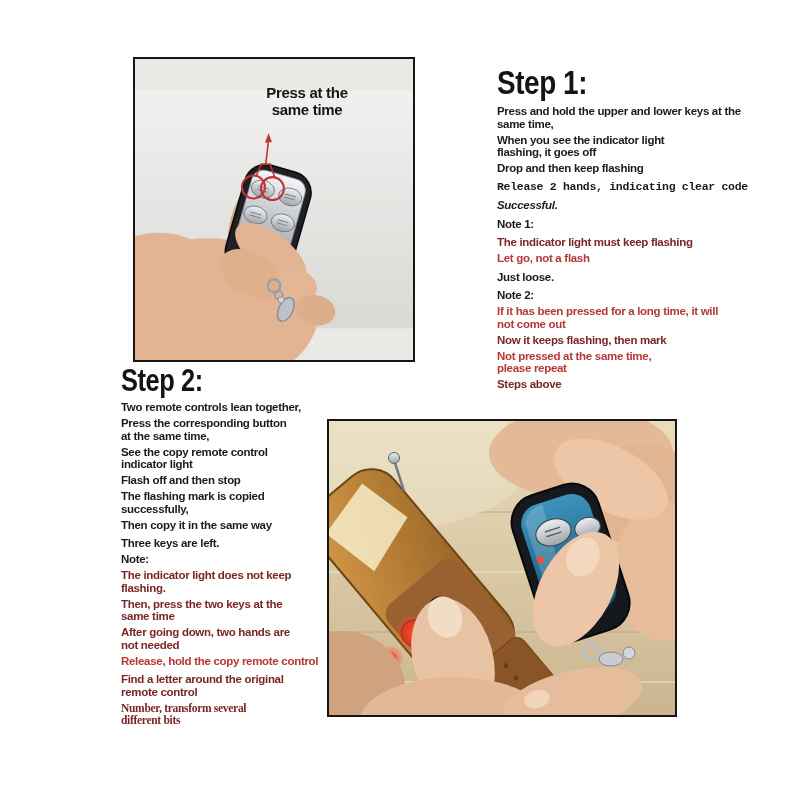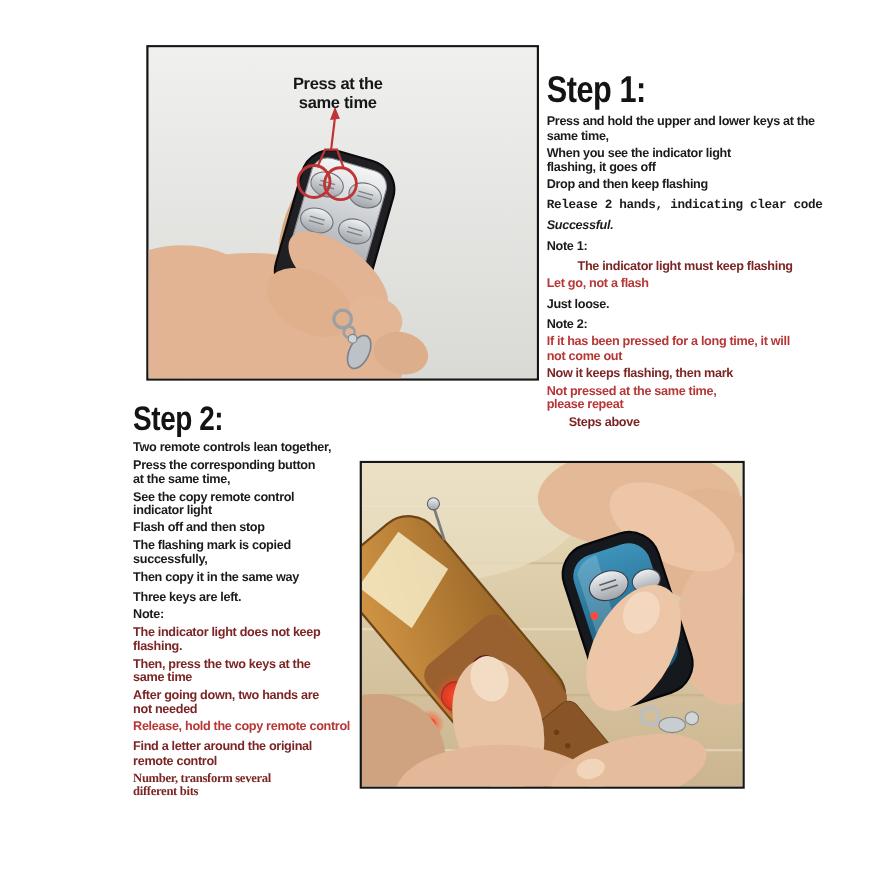--- a/index.html
+++ b/index.html
@@ -12,21 +12,21 @@
   #step1 h1{font-size:34px;line-height:36px;margin-bottom:5px}
   #step2 h1{font-size:31px;line-height:33px;margin-bottom:4px}
   .ins p{font-weight:bold;font-size:11.5px;line-height:12.5px;letter-spacing:-.3px;margin:0 0 3.5px 0;white-space:pre-line}
   .ins p.gap{margin-top:6px}
   .ins p.nowrap{white-space:pre}
   .annot{position:absolute;text-align:center;font-weight:bold;color:#161616;white-space:pre-line;font-size:15px;line-height:17px;letter-spacing:-.3px}
 </style>
 </head>
 <body>
 
-<div id="photo1" class="abs photo" style="left:133px;top:41px;width:357px;height:305px">
+<div id="photo1" class="abs photo" style="left:133px;top:57px;width:282px;height:305px">
   <svg viewBox="0 0 352 301">
     <defs>
       <linearGradient id="pbg" x1="0" y1="0" x2="0" y2="1">
         <stop offset="0" stop-color="#f0f1ee"></stop>
           <stop offset="1" stop-color="#d9dad6"></stop>
       </linearGradient>
       <linearGradient id="chrome" x1="0" y1="0" x2="0" y2="1">
         <stop offset="0" stop-color="#f4f5f6"></stop>
           <stop offset=".5" stop-color="#c9ccd0"></stop>
           <stop offset="1" stop-color="#a7abb0"></stop>
@@ -89,30 +89,30 @@
   <h1 class="step">Step 1:</h1>
   <div>
       <p style="color: rgb(27, 27, 27);">Press and hold the upper and lower keys at the
 same time,</p>
       <p style="color: rgb(27, 27, 27);">When you see the indicator light
 flashing, it goes off</p>
       <p style="color: rgb(27, 27, 27);">Drop and then keep flashing</p>
       <p class="gap" style="color: rgb(27, 27, 27); font-family: Liberation Mono, monospace;">Release 2 hands, indicating clear code</p>
       <p class="gap" style="color: rgb(27, 27, 27); font-style: italic;">Successful.</p>
       <p class="gap" style="color: rgb(27, 27, 27);">Note 1:</p>
-      <p class="gap" style="color: rgb(124, 37, 37); margin-left: 28px;">The indicator light must keep flashing</p>
+      <p class="gap" style="color: rgb(124, 37, 37);">The indicator light must keep flashing</p>
       <p style="color: rgb(183, 54, 54);">Let go, not a flash</p>
       <p class="gap" style="color: rgb(27, 27, 27);">Just loose.</p>
       <p class="gap" style="color: rgb(27, 27, 27);">Note 2:</p>
       <p style="color: rgb(183, 54, 54);">If it has been pressed for a long time, it will
 not come out</p>
       <p style="color: rgb(124, 37, 37);">Now it keeps flashing, then mark</p>
       <p style="color: rgb(183, 54, 54);">Not pressed at the same time,
 please repeat</p>
-      <p style="color: rgb(124, 37, 37); margin-left: 20px;">Steps above</p>
+      <p style="color: rgb(124, 37, 37);">Steps above</p>
     </div>
 </div>
 
 <div id="step2" class="abs ins" style="left:121px;top:364px;width:214px">
   <h1 class="step">Step 2:</h1>
   <div>
       <p style="color: rgb(27, 27, 27);">Two remote controls lean together,</p>
       <p style="color: rgb(27, 27, 27);">Press the corresponding button
 at the same time,</p>
       <p style="color: rgb(27, 27, 27);">See the copy remote control

